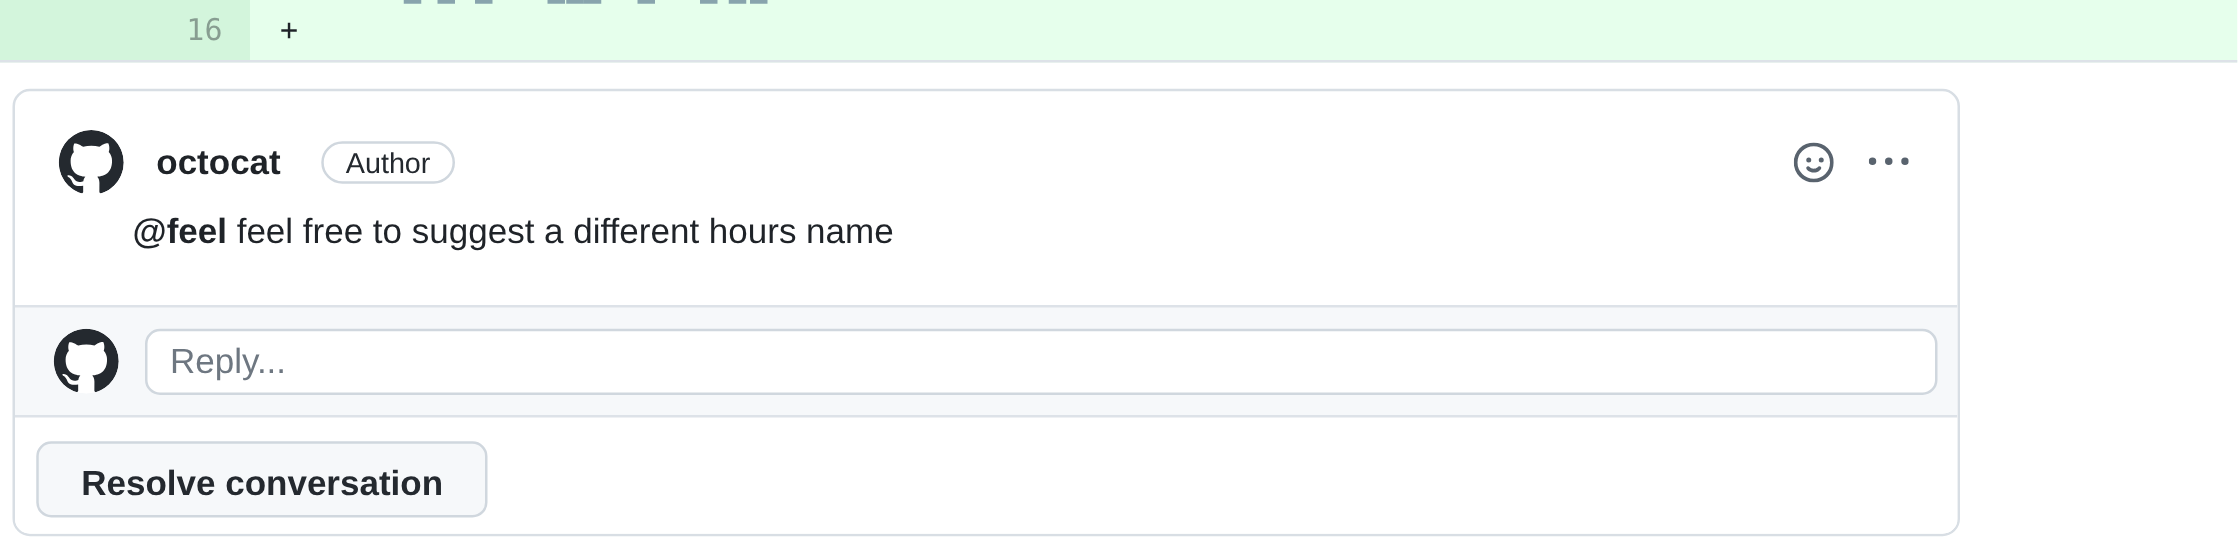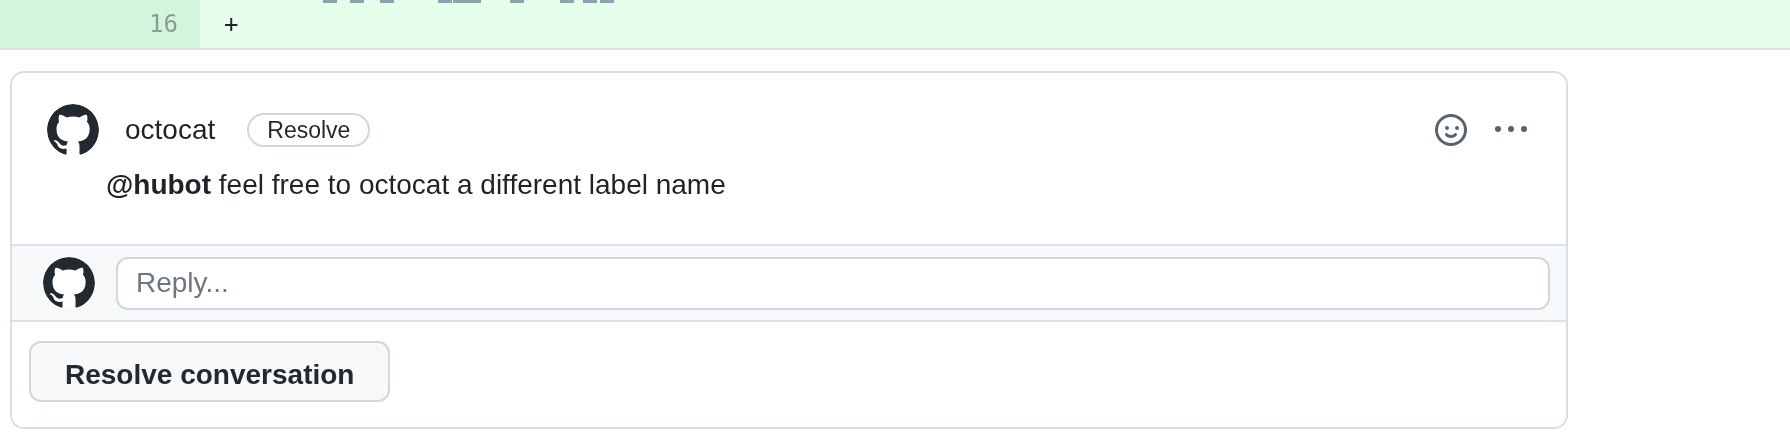--- a/index.html
+++ b/index.html
@@ -73,21 +73,21 @@
   }
   .avatar {
     width: 52px; height: 52px;
     border-radius: 50%;
     flex: 0 0 auto;
     cursor: pointer;
     display: block;
   }
   .comment-header .avatar { margin-right: 26px; }
   .author-name {
-    font-weight: normal;
+    font-weight: bold;
     font-size: 28px;
     color: #1f2328;
     cursor: pointer;
   }
   .timestamp {
     font-size: 28px;
     color: #59636e;
     margin-left: 9px;
     cursor: pointer;
   }
@@ -119,21 +119,21 @@
   .comment-body {
     margin: 12px 39px 0 94px;
     font-size: 28px;
     line-height: 34px;
     color: #1f2328;
   }
   .mention { font-weight: bold; color: #1f2328; cursor: pointer; }
 
   
   .reply-row {
-    height: 76px;
+    height: 88px;
     background: #f6f8fa;
     border-top: 2px solid #dde2e8;
     display: flex;
     align-items: center;
     padding: 0 16px 0 31px;
   }
   .reply-row .avatar { margin-right: 21px; }
   .reply-input {
     flex: 1;
     height: 53px;
@@ -179,37 +179,37 @@
 
 <div class="card">
 
   <div class="comment-main">
     <div class="comment-header">
       <svg class="avatar" viewBox="0 0 16 16" aria-hidden="true">
         <circle cx="8" cy="8" r="8" fill="#ffffff"></circle>
         <path fill="#24292f" d="M8 0C3.58 0 0 3.58 0 8c0 3.54 2.29 6.53 5.47 7.59.4.07.55-.17.55-.38 0-.19-.01-.82-.01-1.49-2.01.37-2.53-.49-2.69-.94-.09-.23-.48-.94-.82-1.13-.28-.15-.68-.52-.01-.53.63-.01 1.08.58 1.23.82.72 1.21 1.87.87 2.33.66.07-.52.28-.87.51-1.07-1.78-.2-3.64-.89-3.64-3.95 0-.87.31-1.59.82-2.15-.08-.2-.36-1.02.08-2.12 0 0 .67-.21 2.2.82.64-.18 1.32-.27 2-.27s1.36.09 2 .27c1.53-1.04 2.2-.82 2.2-.82.44 1.1.16 1.92.08 2.12.51.56.82 1.27.82 2.15 0 3.07-1.87 3.75-3.65 3.95.29.25.54.73.54 1.48 0 1.07-.01 1.93-.01 2.2 0 .21.15.46.55.38A8.01 8.01 0 0 0 16 8c0-4.42-3.58-8-8-8z"></path>
       </svg>
       <span class="author-name">octocat</span>
-      <span class="author-badge">Resolve</span>
+      <span class="author-badge">Author</span>
 
       <div class="header-actions">
         <button class="icon-btn" aria-label="Add reaction">
           <svg width="32" height="32" viewBox="0 0 16 16">
             <path fill="#59636e" d="M8 0a8 8 0 1 1 0 16A8 8 0 0 1 8 0ZM1.5 8a6.5 6.5 0 1 0 13 0 6.5 6.5 0 0 0-13 0Zm3.82 1.636a.75.75 0 0 1 1.038.175l.007.009c.103.118.22.222.35.31.264.178.683.37 1.285.37.602 0 1.02-.192 1.285-.371.13-.088.247-.192.35-.31l.007-.008a.75.75 0 1 1 1.222.87l-.614-.431c.614.43.614.431.613.431v.001l-.001.002-.002.003-.005.007-.014.019a2.066 2.066 0 0 1-.184.213c-.16.166-.338.316-.53.445-.63.418-1.37.638-2.127.629-.946 0-1.652-.308-2.126-.63a3.331 3.331 0 0 1-.715-.657l-.014-.02-.005-.006-.002-.003v-.002h-.001l.613-.432-.614.43a.75.75 0 0 1 .183-1.044ZM12 7a1 1 0 1 1-2 0 1 1 0 0 1 2 0ZM7 7a1 1 0 1 1-2 0 1 1 0 0 1 2 0Z"></path>
           </svg>
         </button>
         <button class="icon-btn" aria-label="Comment options">
           <svg width="32" height="32" viewBox="0 0 16 16">
             <path fill="#59636e" d="M8 9a1.5 1.5 0 1 0 0-3 1.5 1.5 0 0 0 0 3ZM1.5 9a1.5 1.5 0 1 0 0-3 1.5 1.5 0 0 0 0 3Zm13 0a1.5 1.5 0 1 0 0-3 1.5 1.5 0 0 0 0 3Z"></path>
           </svg>
         </button>
       </div>
     </div>
 
-    <div class="comment-body"><span class="mention">@hubot</span><span> feel free to octocat a different label name</span></div>
+    <div class="comment-body"><span class="mention">@feel</span><span> feel free to suggest a different hours name</span></div>
   </div>
 
   <div class="reply-row">
     <svg class="avatar" viewBox="0 0 16 16" aria-hidden="true">
       <circle cx="8" cy="8" r="8" fill="#ffffff"></circle>
       <path fill="#24292f" d="M8 0C3.58 0 0 3.58 0 8c0 3.54 2.29 6.53 5.47 7.59.4.07.55-.17.55-.38 0-.19-.01-.82-.01-1.49-2.01.37-2.53-.49-2.69-.94-.09-.23-.48-.94-.82-1.13-.28-.15-.68-.52-.01-.53.63-.01 1.08.58 1.23.82.72 1.21 1.87.87 2.33.66.07-.52.28-.87.51-1.07-1.78-.2-3.64-.89-3.64-3.95 0-.87.31-1.59.82-2.15-.08-.2-.36-1.02.08-2.12 0 0 .67-.21 2.2.82.64-.18 1.32-.27 2-.27s1.36.09 2 .27c1.53-1.04 2.2-.82 2.2-.82.44 1.1.16 1.92.08 2.12.51.56.82 1.27.82 2.15 0 3.07-1.87 3.75-3.65 3.95.29.25.54.73.54 1.48 0 1.07-.01 1.93-.01 2.2 0 .21.15.46.55.38A8.01 8.01 0 0 0 16 8c0-4.42-3.58-8-8-8z"></path>
     </svg>
     <input class="reply-input" type="text" placeholder="Reply..." style="">
   </div>
 

